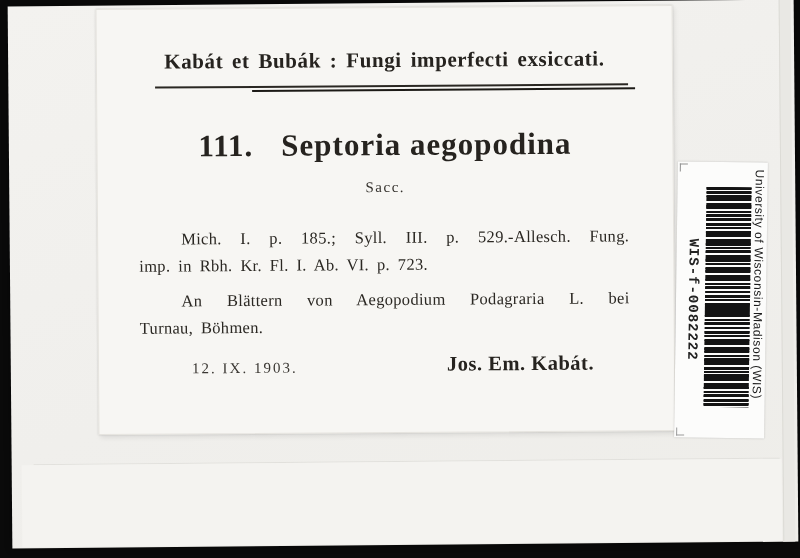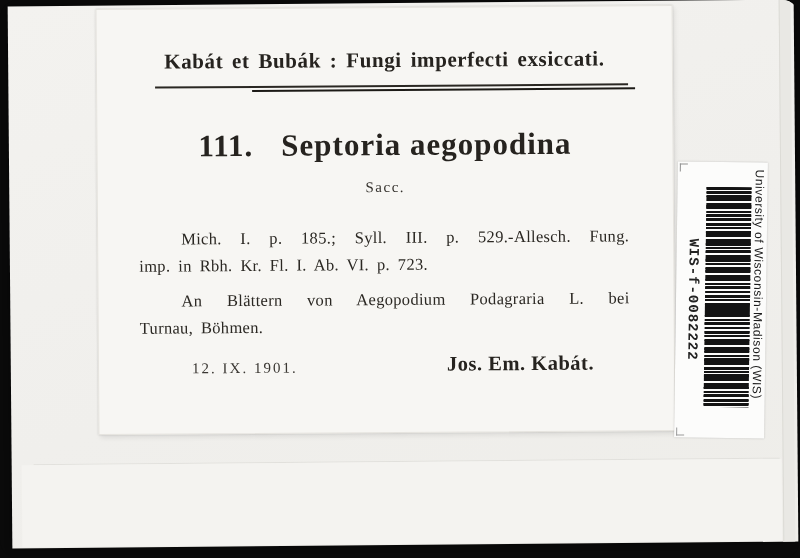--- a/index.html
+++ b/index.html
@@ -1,17 +1,17 @@
 <!DOCTYPE html>
 <html><head>
 <meta charset="utf-8">
 <style>
   html,body{margin:0;padding:0;background:#0a0a0a;}
   .stage{position:relative;width:800px;height:558px;overflow:hidden;
-         background:#0a0a0a;font-family:"Liberation Serif","DejaVu Serif",serif;border-radius:18px;}
+         background:#0a0a0a;font-family:"Liberation Serif","DejaVu Serif",serif;}
 
   
   .backing{position:absolute;left:10px;top:3px;width:786px;height:542px;
            background:linear-gradient(160deg,#f3f2ef 0%,#f0efec 55%,#eeede9 100%);
            transform:rotate(-0.5deg);box-shadow:0 0 6px rgba(0,0,0,.5);}
   .backing-right-strip{position:absolute;right:3px;top:0;bottom:0;width:11px;
            background:#e9e8e4;border-left:1px solid #dcdbd6;}
   .backing-crease{position:absolute;left:22px;right:18px;top:458px;height:1px;background:#e1e0dc;}
   .backing-lower{position:absolute;left:10px;right:16px;top:459px;height:82px;background:#f4f3f0;}
 
@@ -87,21 +87,21 @@
         <div class="jline indent">Mich. I. p. 185.; Syll. III. p. 529.-Allesch. Fung.</div>
         <div>imp. in Rbh. Kr. Fl. I. Ab. VI. p. 723.</div>
       </div>
       <div class="host-block">
         <div class="jline indent">An Blättern von Aegopodium Podagraria L. bei</div>
         <div>Turnau, Böhmen.</div>
       </div>
     </div>
 
     <div class="card-footer">
-      <span class="coll-date">12. IX. 1901.</span>
+      <span class="coll-date">12. IX. 1903.</span>
       <span class="collector">Jos. Em. Kabát.</span>
     </div>
   </div>
 
   <div class="barcode-outer">
     <div class="barcode-inner">
       <div class="inst-text">University of Wisconsin-Madison (WIS)</div>
       <div class="bars"></div>
       <div class="code-text">WIS-f-0082222</div>
       <div class="corner corner-bl"></div>

